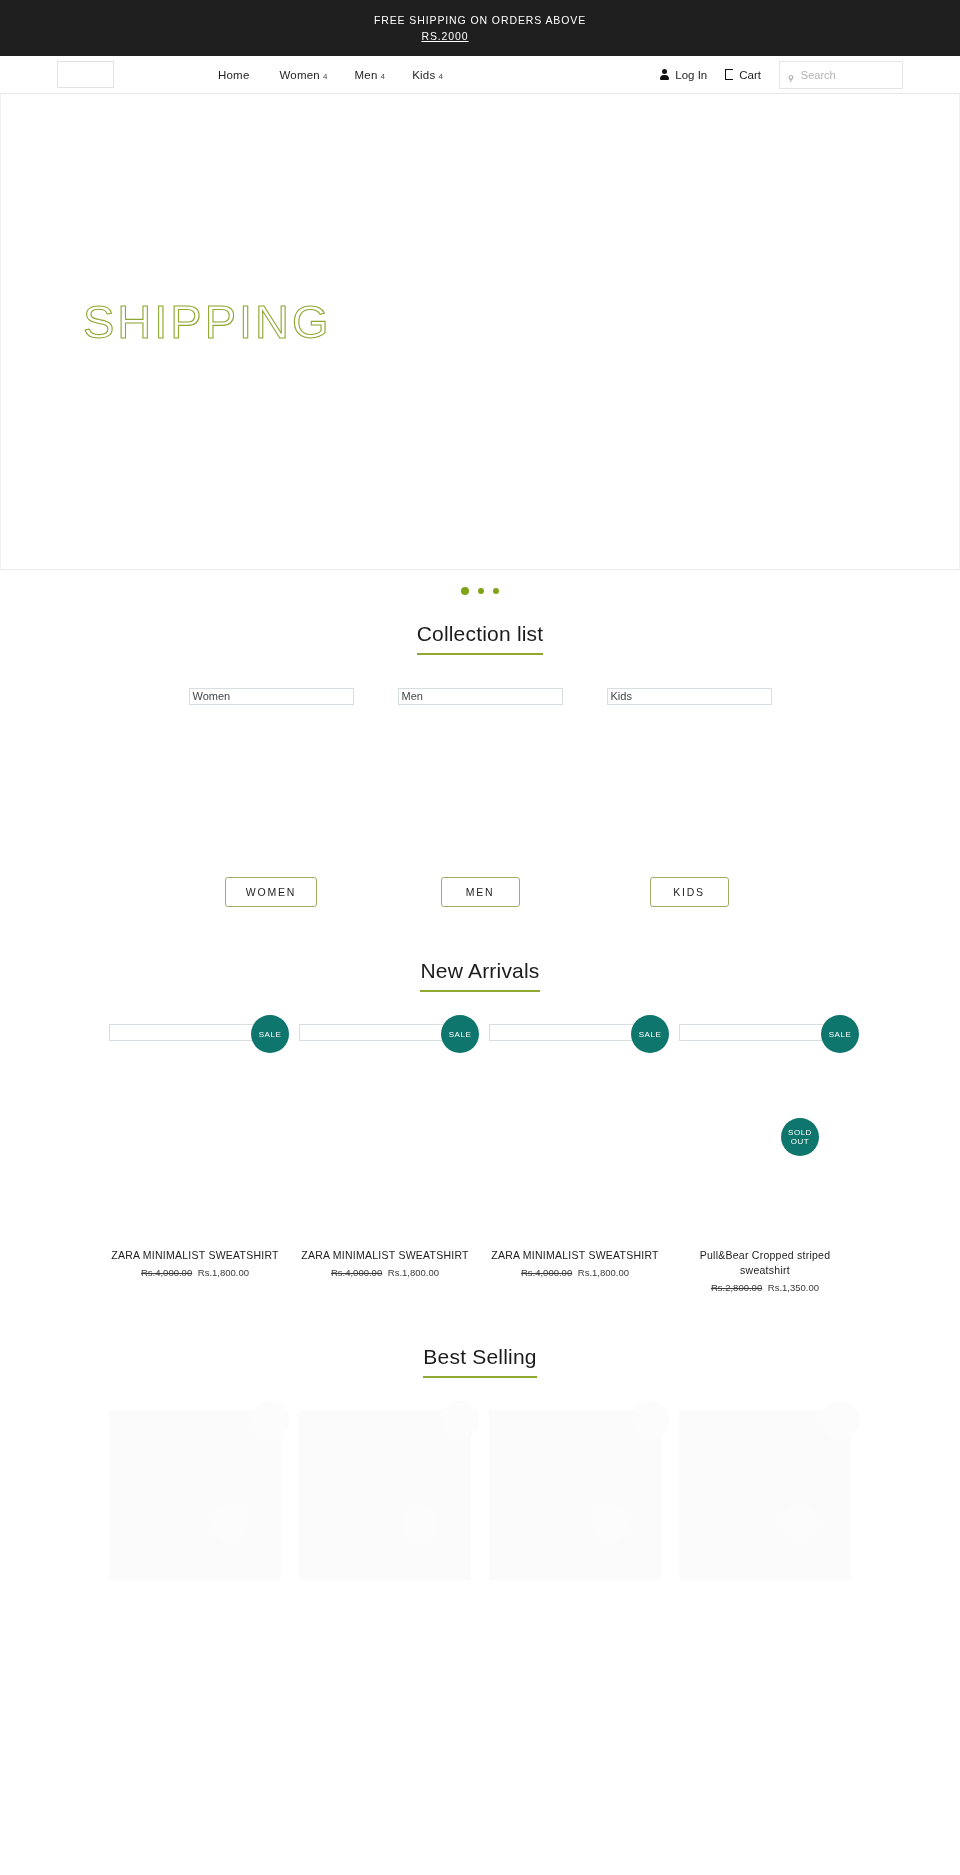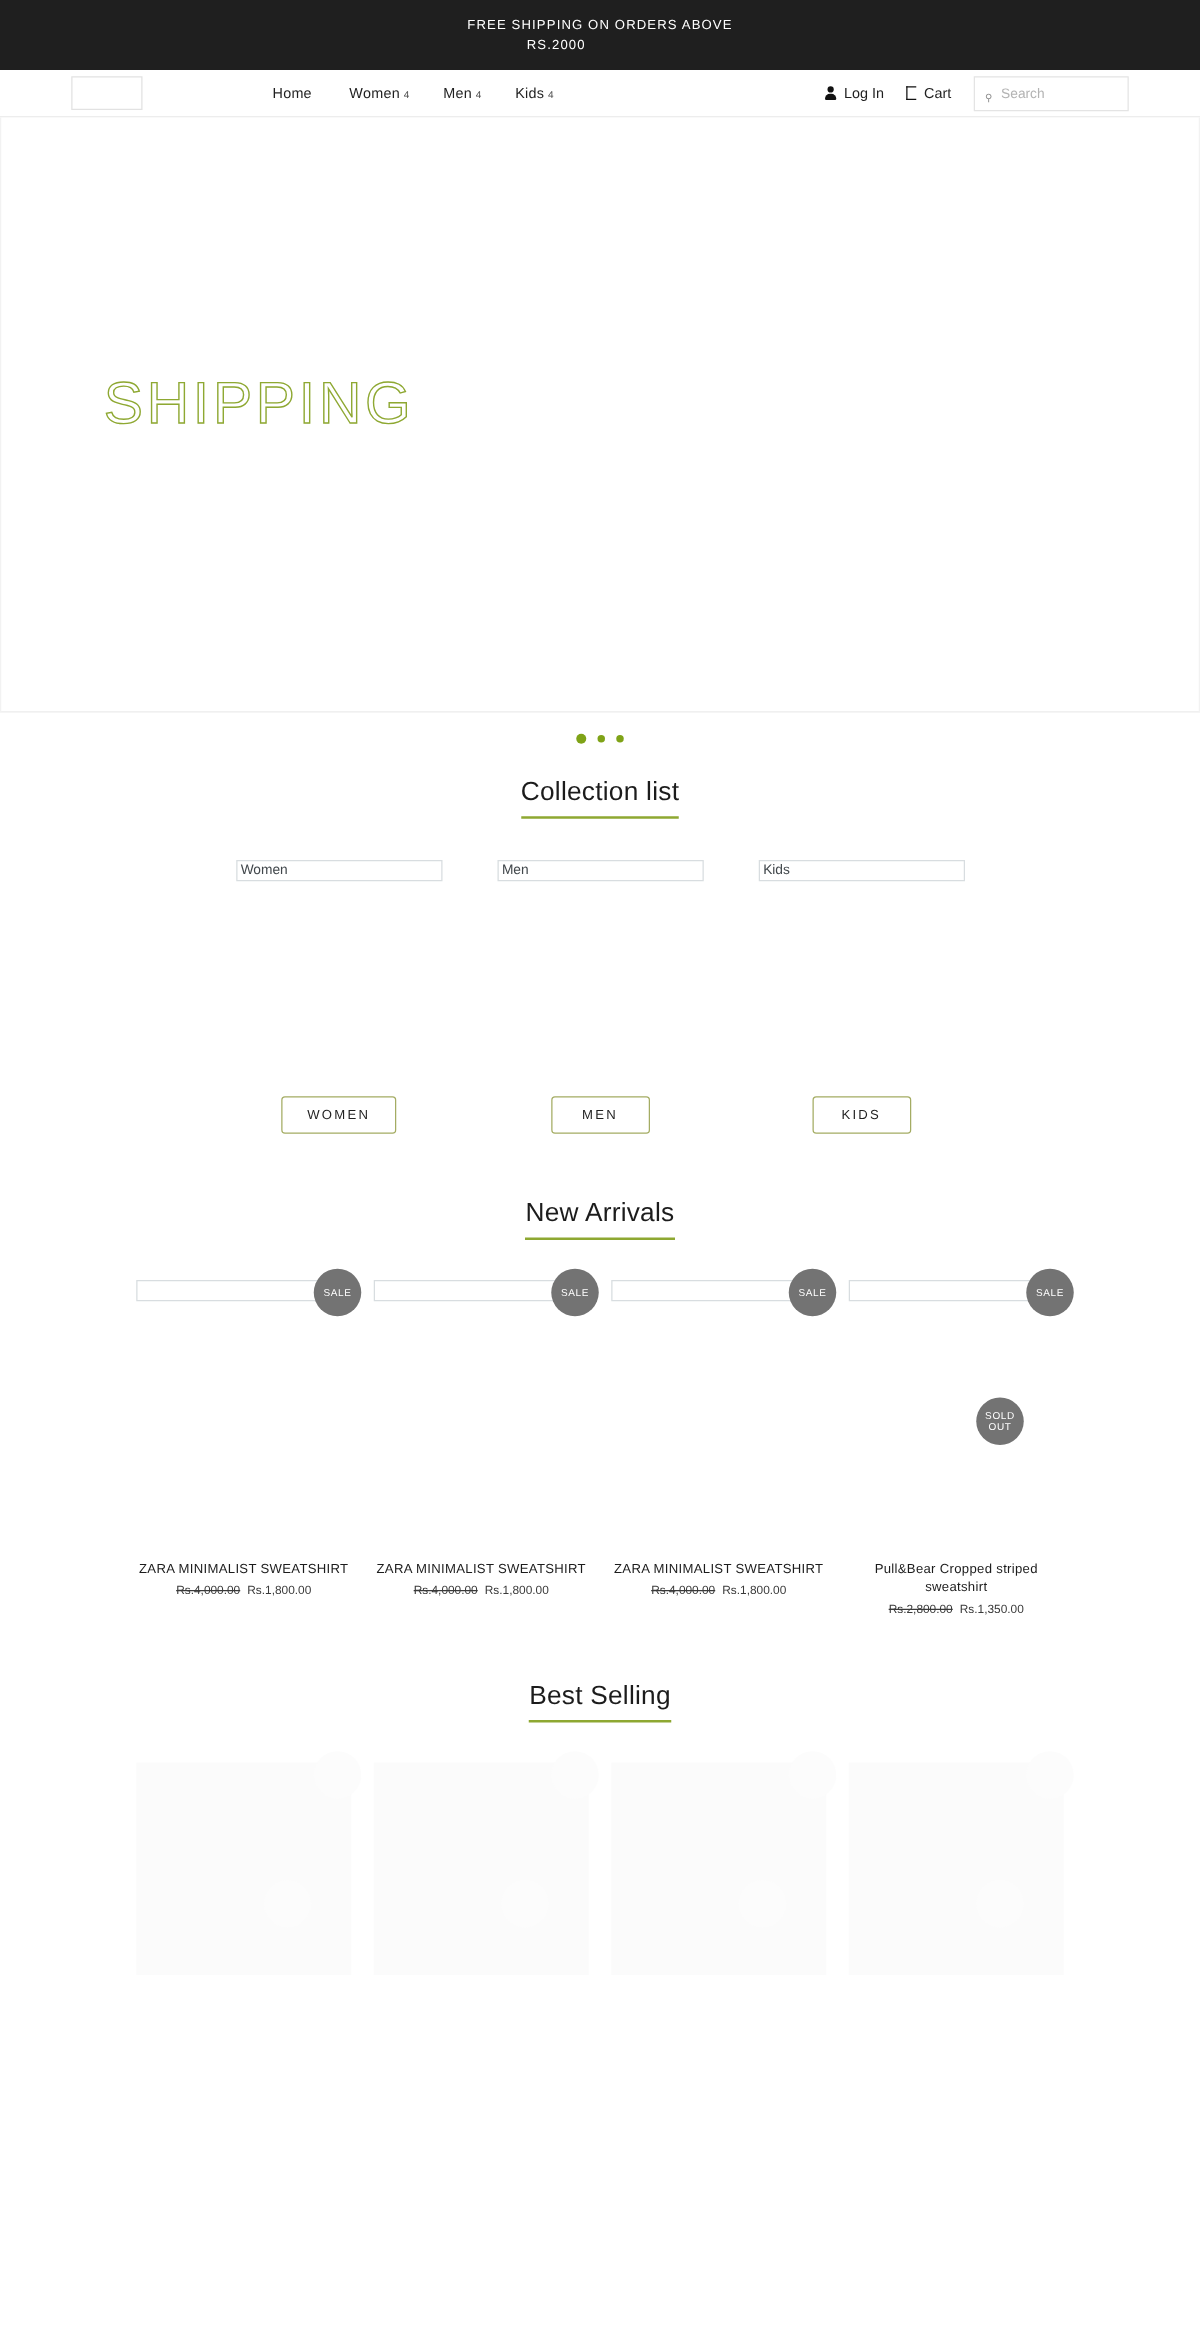--- a/index.html
+++ b/index.html
@@ -19,21 +19,21 @@
     display: flex;
     flex-direction: column;
     align-items: center;
     justify-content: center;
     gap: 3px;
     font-size: 10.5px;
     letter-spacing: 0.9px;
     text-transform: uppercase;
   }
   .announce .line { line-height: 13px; }
-  .announce .line2 { align-self: center; margin-right: 70px; }
+  .announce .line2 { align-self: center; margin-right: 70px; text-decoration: underline; }
   .announce .line1 { align-self: center; margin-right: 0px; }
 
   
   .header {
     height: 38px;
     background: #ffffff;
     border-bottom: 1px solid #e8e8e8;
     display: flex;
     align-items: center;
     position: relative;
@@ -195,21 +195,21 @@
     margin-top: 32px;
     padding: 0 60px;
   }
   .product { width: 172px; position: relative; text-align: center; }
   .product .img-area { position: relative; height: 218px; }
   .product .alt-box { position: absolute; top: 0; left: 0; width: 160px; }
   .badge {
     position: absolute;
     width: 38px; height: 38px;
     border-radius: 50%;
-    background: #737373;
+    background: #0f766e;
     color: #ffffff;
     display: flex; align-items: center; justify-content: center;
     text-align: center;
     font-size: 8px;
     letter-spacing: 0.5px;
     line-height: 9px;
   }
   .badge.sale { top: -9px; right: -8px; }
   .badge.soldout { top: 94px; right: 32px; }
   .product .pname {

